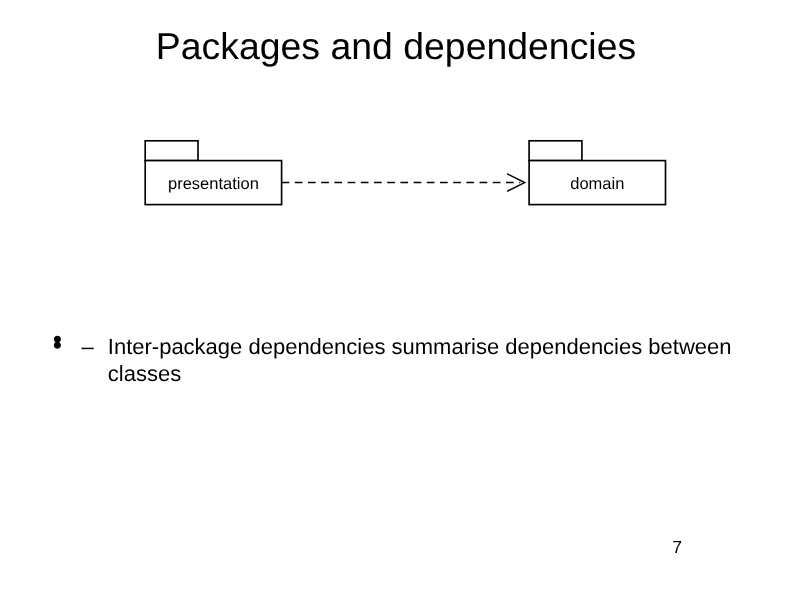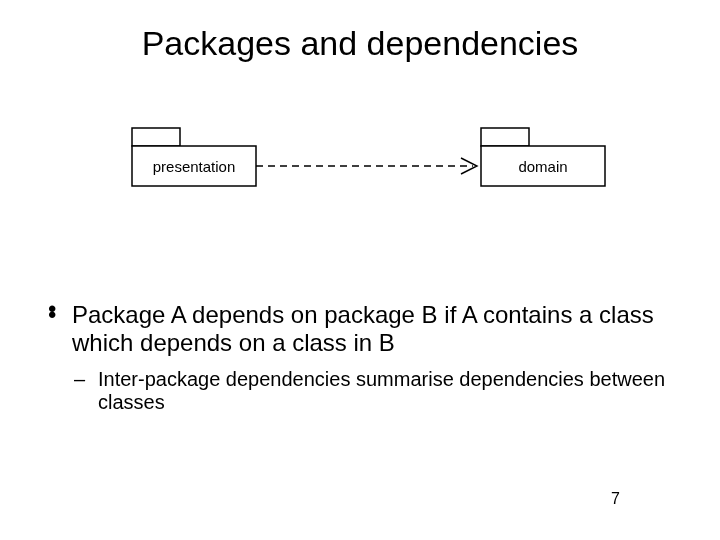--- a/index.html
+++ b/index.html
@@ -96,21 +96,20 @@
       </g>
     </svg>
   </div>
 
   <div class="bullets">
     <div class="b1">
       <span class="dot">•</span>
     </div>
     <div class="b1">
       <span class="dot">•</span>
-      <span>Package A depends on package B if A contains a class which depends on a class in B</span>
     </div>
     <div class="b2">
       <span class="dash">–</span>
       <span>Inter-package dependencies summarise dependencies between classes</span>
     </div>
   </div>
 
   <div class="pagenum">7</div>
 
 </div>

